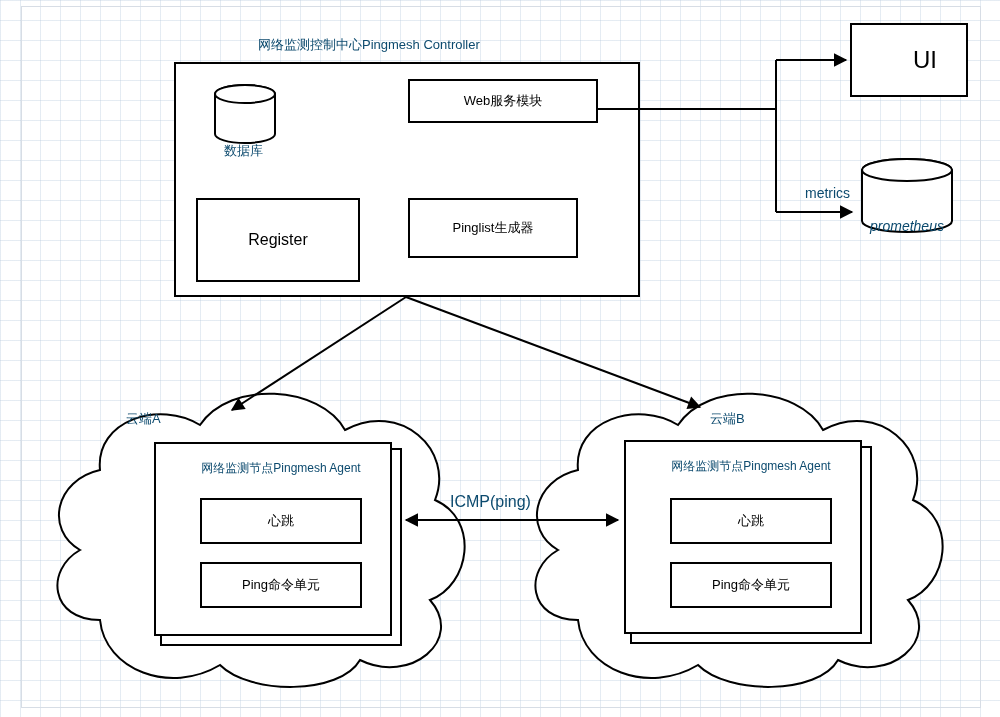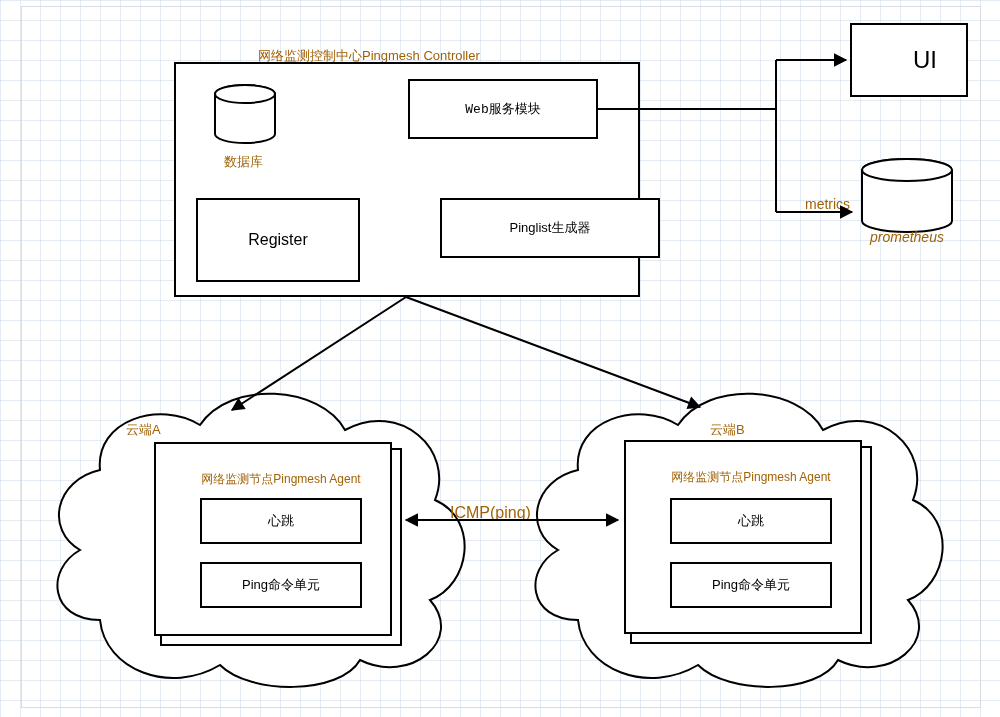--- a/index.html
+++ b/index.html
@@ -16,23 +16,22 @@
     overflow: hidden;
   }
   .frame {
     position: absolute;
     left: 21px; top: 6px; right: 19px; bottom: 9px;
     border: 1px solid #d7dde5;
     box-sizing: border-box;
   }
   .label {
     font-size: 13px;
-    color: #a16207;
+    color: #0c4a6e;
     white-space: nowrap;
-    margin-top: 11px;
   }
   .box {
     position: absolute;
     border: 2px solid #000;
     background: #fff;
     box-sizing: border-box;
     display: flex;
     align-items: center;
     justify-content: center;
     font-size: 13px;
@@ -67,29 +66,29 @@
 
 <div style="position:absolute; left:210px; top:84px; width:70px; height:60px;">
   <svg viewBox="0 0 70 60" width="70" height="60">
     <ellipse cx="35" cy="10" rx="30" ry="9" fill="#fff" stroke="#000" stroke-width="2"></ellipse>
     <path d="M5 10 L5 50 A30 9 0 0 0 65 50 L65 10" fill="#fff" stroke="#000" stroke-width="2"></path>
     <ellipse cx="35" cy="10" rx="30" ry="9" fill="#fff" stroke="#000" stroke-width="2"></ellipse>
   </svg>
 </div>
 <div class="label" style="position:absolute; left:224px; top:142px;">数据库</div>
 
-<div class="box" style="left:408px; top:79px; width:190px; height:60px;font-family:Liberation Mono, monospace;">
+<div class="box" style="left:408px; top:79px; width:190px; height:44px;">
   <span>Web服务模块</span>
 </div>
 
 <div class="box" style="left:196px; top:198px; width:164px; height:84px; font-size:16px;">
   <span>Register</span>
 </div>
 
-<div class="box" style="left:408px; top:198px; width:220px; height:60px;margin-left:32px;">
+<div class="box" style="left:408px; top:198px; width:170px; height:60px;">
   <span>Pinglist生成器</span>
 </div>
 
 <div class="box" style="left:850px; top:23px; width:118px; height:74px; font-size:24px;padding-left:32px;">
   <span>UI</span>
 </div>
 
 <div class="label" style="position:absolute; left:805px; top:185px; font-size:14px;">metrics</div>
 
 <div style="position:absolute; left:857px; top:158px; width:100px; height:75px;">

